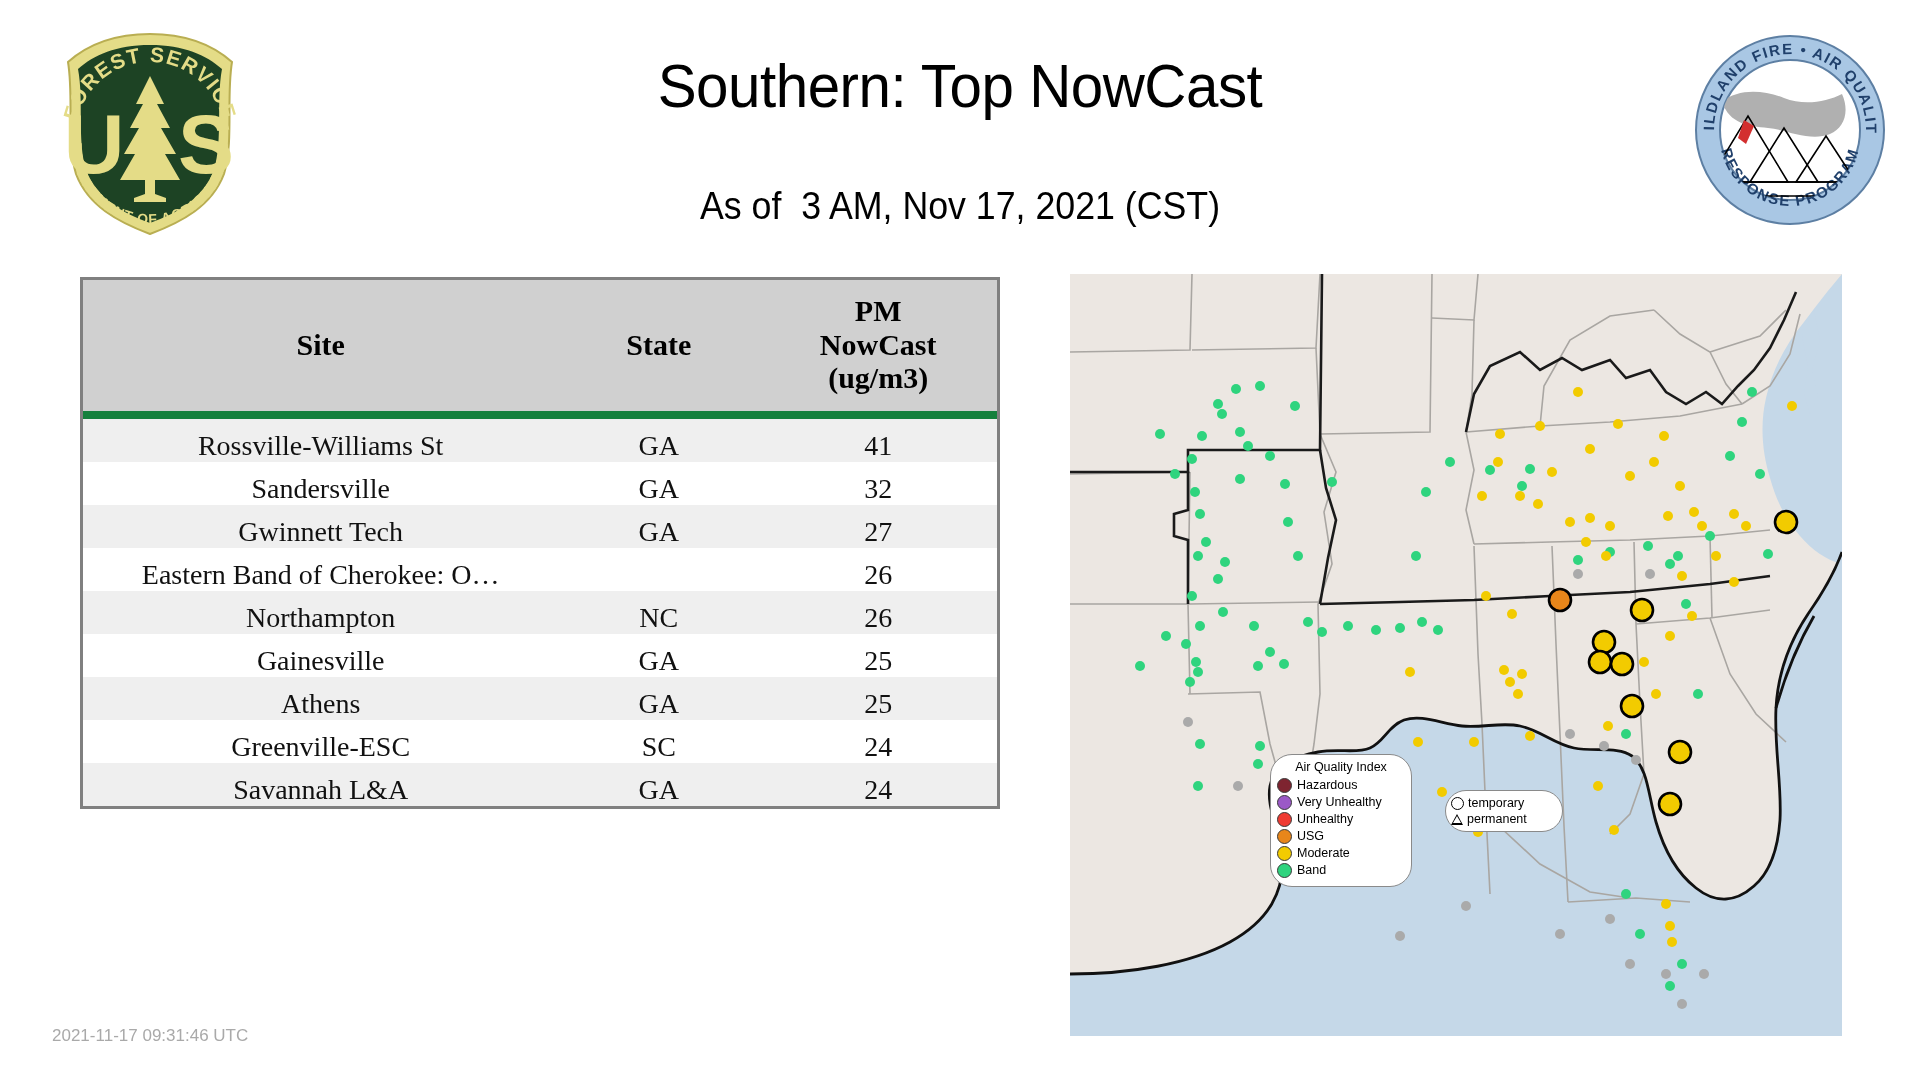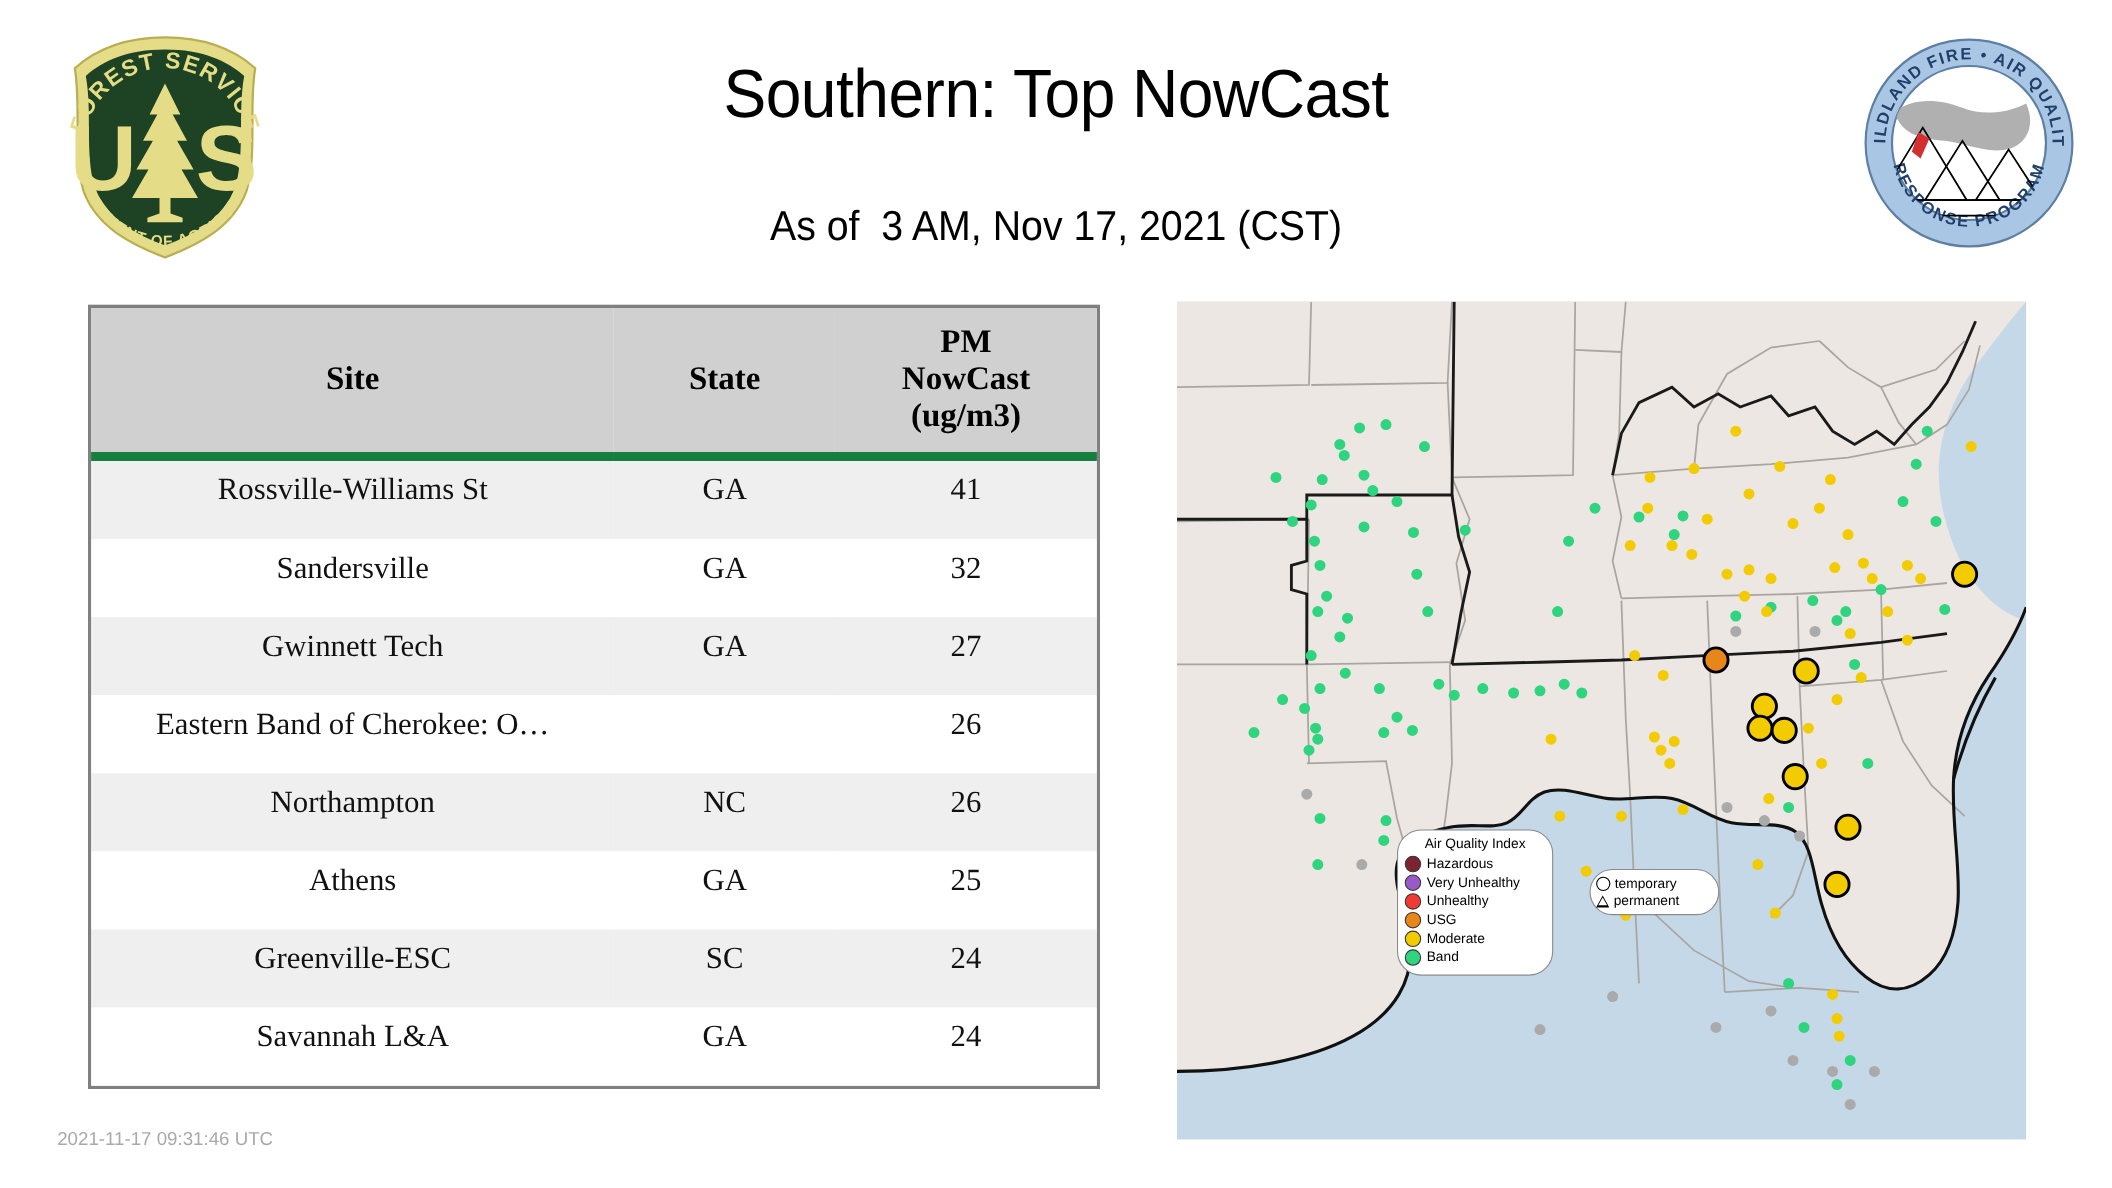--- a/index.html
+++ b/index.html
@@ -51,21 +51,21 @@
     padding:14px 4px 16px 4px;
     text-align:center;
     line-height:1.12;
   }
   table#nowcast-table thead th.th-site{width:52%;}
   table#nowcast-table thead th.th-state{width:22%;}
   table#nowcast-table thead th.th-pm{width:26%;}
   table#nowcast-table tbody td{
     font-size:28px;color:#111;
     text-align:center;
-    padding:11px 4px 28px 4px;
+    padding:11px 4px 0 4px;
     background:transparent;
   }
   table#nowcast-table tbody tr:nth-child(odd){background:#efefef;}
   table#nowcast-table tbody tr:nth-child(even){background:#ffffff;}
 
   #footer-timestamp{
     position:absolute;left:52px;top:1026px;
     font-size:17px;color:#a9a9a9;
     font-family:"Liberation Sans", sans-serif;
   }
@@ -201,20 +201,25 @@
         </tr>
         <tr>
           <td>Eastern Band of Cherokee: O…</td>
           <td></td>
           <td>26</td>
         </tr>
         <tr>
           <td>Northampton</td>
           <td>NC</td>
           <td>26</td>
+        </tr>
+        <tr>
+          <td>Gainesville</td>
+          <td>GA</td>
+          <td>25</td>
         </tr>
         <tr>
           <td>Athens</td>
           <td>GA</td>
           <td>25</td>
         </tr>
         <tr>
           <td>Greenville-ESC</td>
           <td>SC</td>
           <td>24</td>

